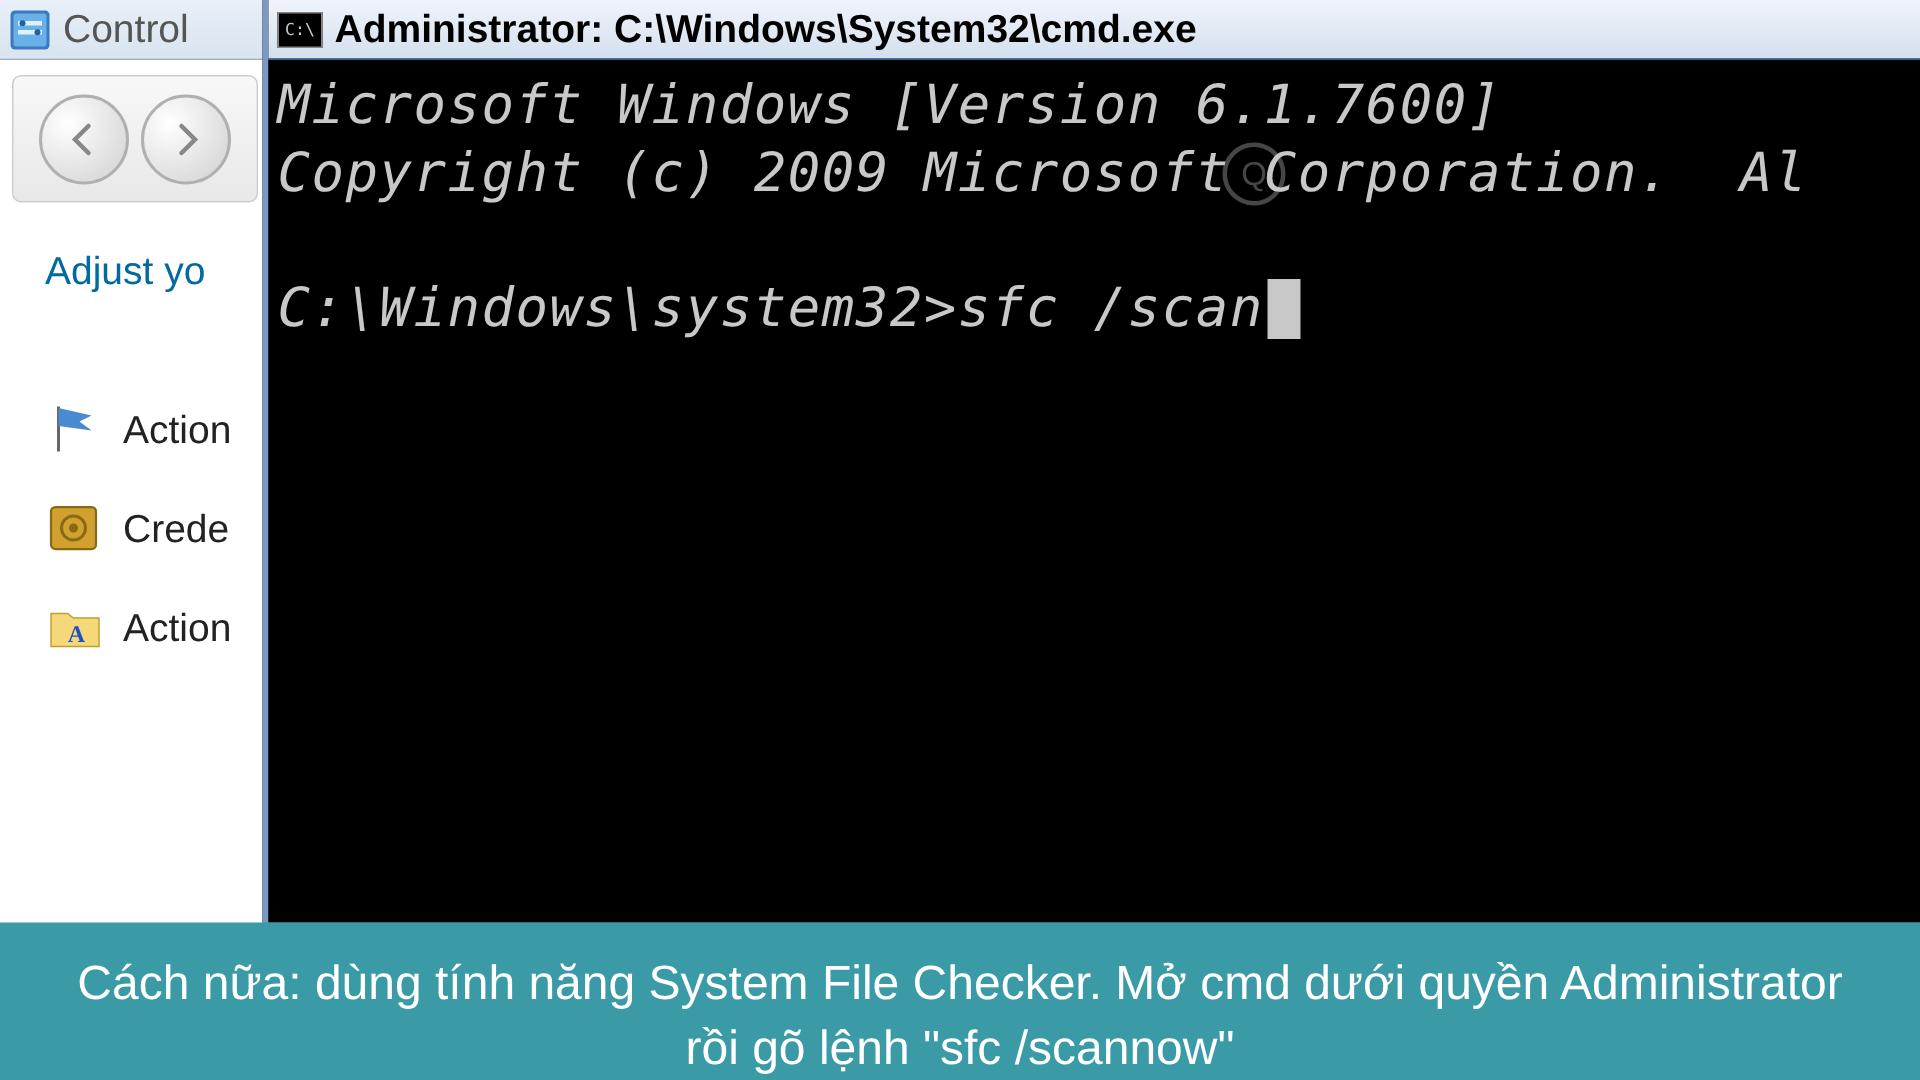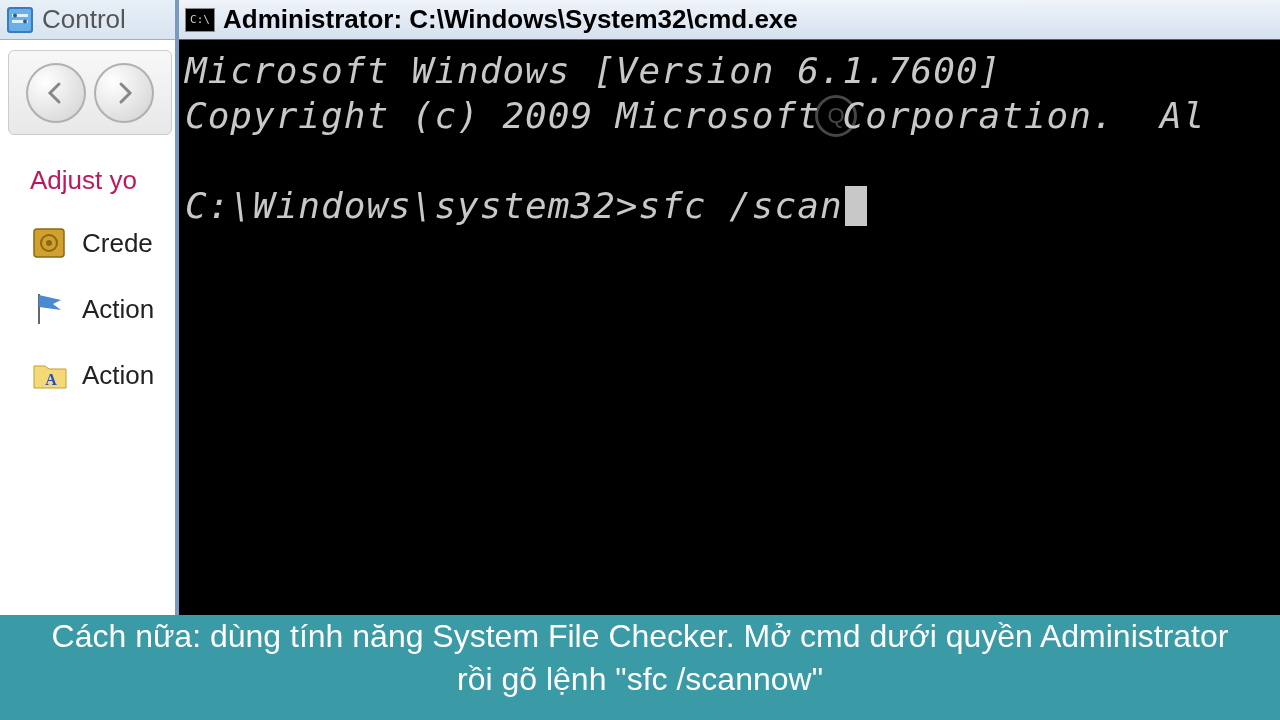--- a/index.html
+++ b/index.html
@@ -72,22 +72,22 @@
   font-size: 28px;
   color: #888;
 }
 
 .cp-content {
   padding: 30px 15px 0 30px;
 }
 
 .cp-heading {
   font-size: 26px;
-  color: #be185d;
-  margin-bottom: 27px;
+  color: #0369a1;
+  margin-bottom: 70px;
   white-space: nowrap;
   overflow: hidden;
 }
 
 .cp-item {
   display: flex;
   align-items: center;
   gap: 12px;
   margin-bottom: 26px;
   cursor: pointer;
@@ -204,21 +204,21 @@
 .caption {
   position: absolute;
   left: 0;
   bottom: 0;
   width: 1280px;
   height: 105px;
   background: #3a9aa5;
   color: #fff;
   font-size: 32px;
   display: flex;
-  align-items: flex-start;
+  align-items: flex-end;
   justify-content: center;
   text-align: center;
   padding: 0 40px;
   line-height: 1.35;
 }
 </style>
 </head>
 <body>
 
 <div class="cp-window">
@@ -248,36 +248,36 @@
         </svg>
     </div>
   </div>
 
   <div class="cp-content">
     <div class="cp-heading">Adjust yo</div>
 
     <div class="cp-item">
       <span class="cp-item-icon">
         <svg width="38" height="38" viewBox="0 0 38 38">
+          <path d="M8 4 L8 34" stroke="#666" stroke-width="2"></path>
+          <path d="M8 5 L30 10 L22 14 L30 20 L8 17 Z" fill="#4a8ad0"></path>
+        </svg>
+      </span>
+      <span class="cp-item-label">Action</span>
+    </div>
+
+    <div class="cp-item">
+      <span class="cp-item-icon">
+        <svg width="38" height="38" viewBox="0 0 38 38">
           <rect x="3" y="5" width="30" height="28" rx="3" fill="#d0a030" stroke="#8a6a10" stroke-width="1.5"></rect>
           <circle cx="18" cy="19" r="8" fill="none" stroke="#8a6a10" stroke-width="2"></circle>
           <circle cx="18" cy="19" r="3" fill="#8a6a10"></circle>
         </svg>
       </span>
       <span class="cp-item-label">Crede</span>
-    </div>
-
-    <div class="cp-item">
-      <span class="cp-item-icon">
-        <svg width="38" height="38" viewBox="0 0 38 38">
-          <path d="M8 4 L8 34" stroke="#666" stroke-width="2"></path>
-          <path d="M8 5 L30 10 L22 14 L30 20 L8 17 Z" fill="#4a8ad0"></path>
-        </svg>
-      </span>
-      <span class="cp-item-label">Action</span>
     </div>
 
 
     <div class="cp-item">
       <span class="cp-item-icon">
         <svg width="38" height="38" viewBox="0 0 38 38">
           <path d="M3 10 L3 32 L35 32 L35 13 L18 13 L14 10 Z" fill="#f5d878" stroke="#c0a030"></path>
           <text x="20" y="29" font-size="16" font-weight="bold" fill="#2050c0" text-anchor="middle" font-family="serif">A</text>
         </svg>
       </span>

